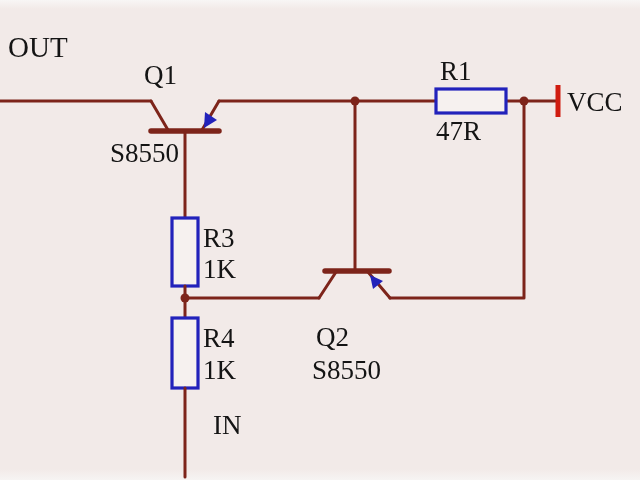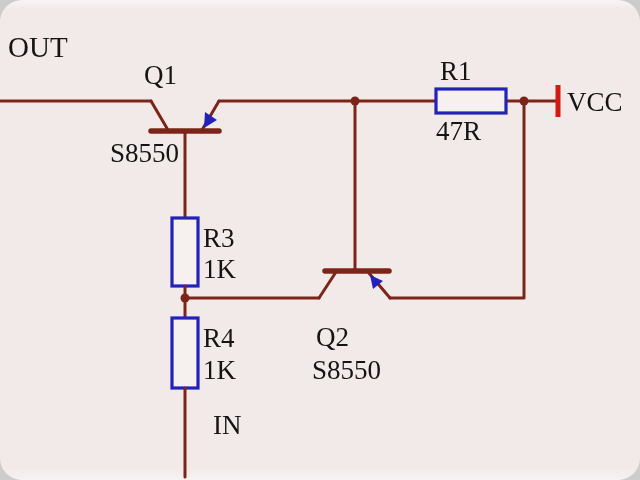--- a/index.html
+++ b/index.html
@@ -5,21 +5,20 @@
   html,body { margin:0; padding:0; background:#cccccc; }
   .canvas {
     position:relative;
     width:640px; height:480px;
     overflow:hidden;
     background: linear-gradient(to bottom,
       #f8f6f5 0px,
       var(--color-background,#f2eae8) 9px,
       var(--color-background,#f2eae8) 469px,
       #f6f4f3 100%);
-    border-radius: 22px;
   }
   svg { display:block; }
   .wire {
     stroke: var(--color-wire,#7d241a);
     stroke-width:3; fill:none;
     stroke-linecap:round; stroke-linejoin:round;
   }
   .bar { stroke: var(--color-wire,#7d241a); stroke-width:5.5; stroke-linecap:round; }
   .dot { fill: var(--color-wire,#7d241a); }
   .res { stroke: var(--color-component,#2222bb); stroke-width:3.2; fill:#f6f1ef; }

